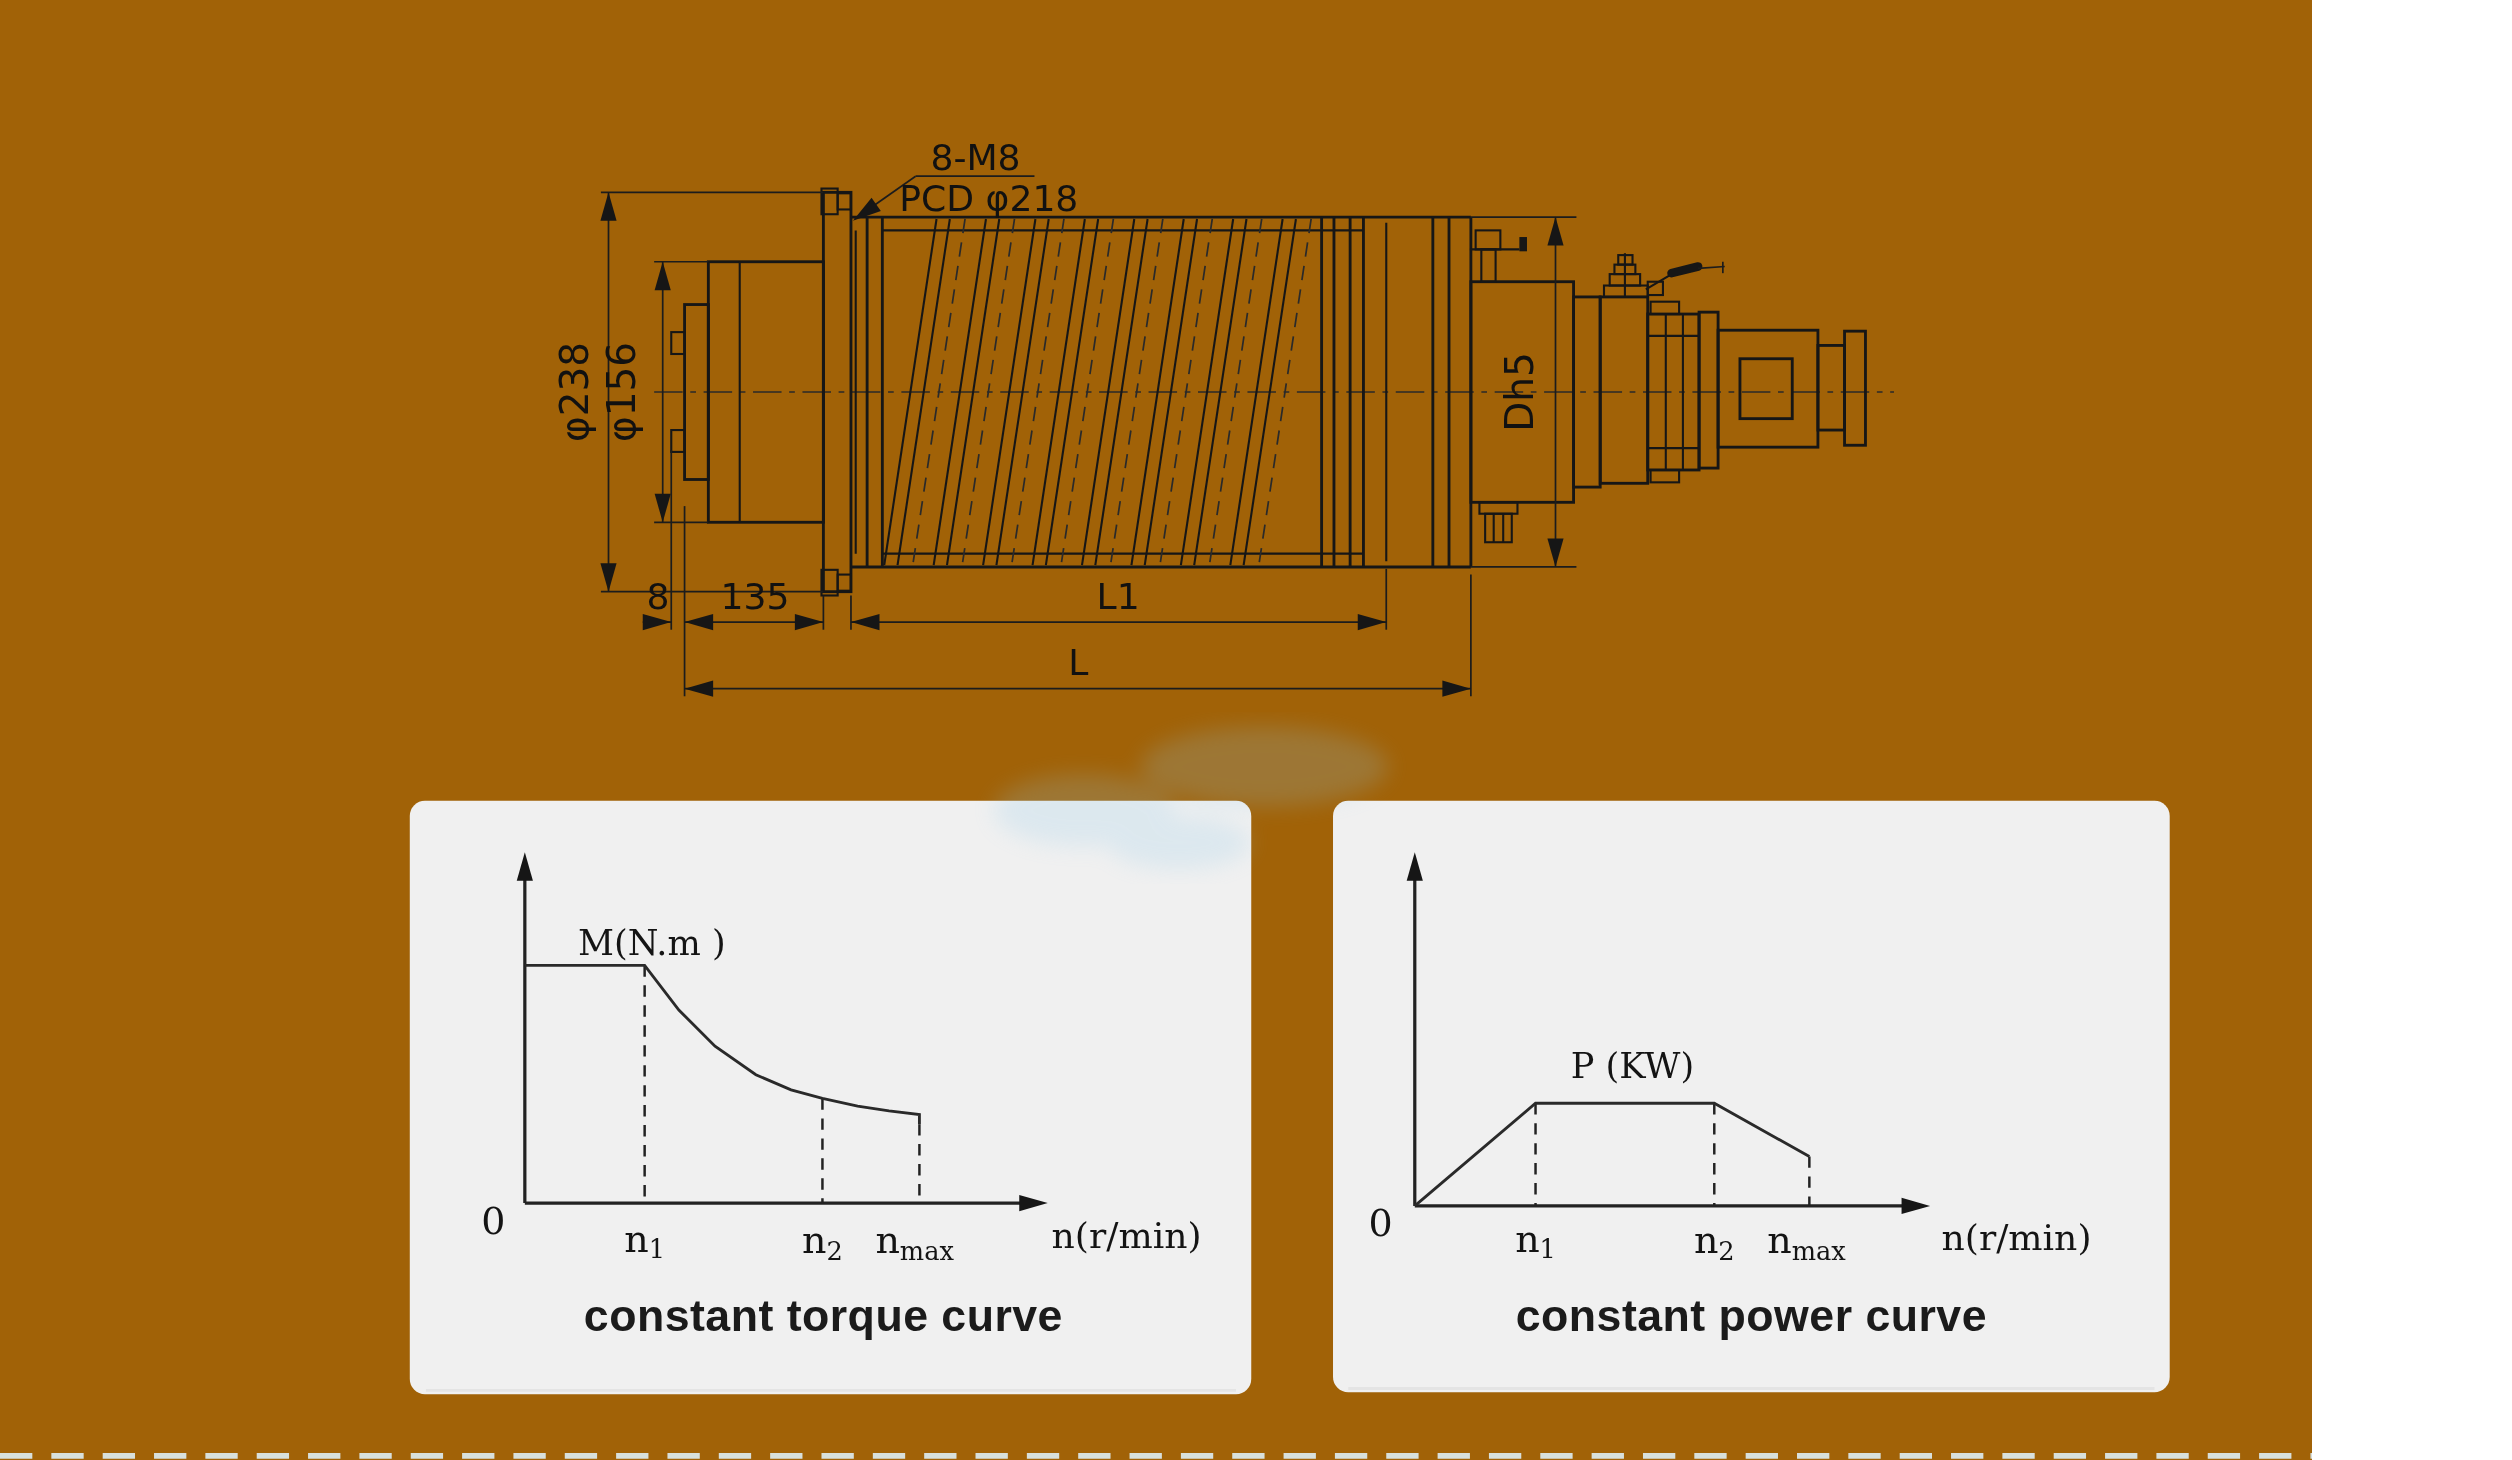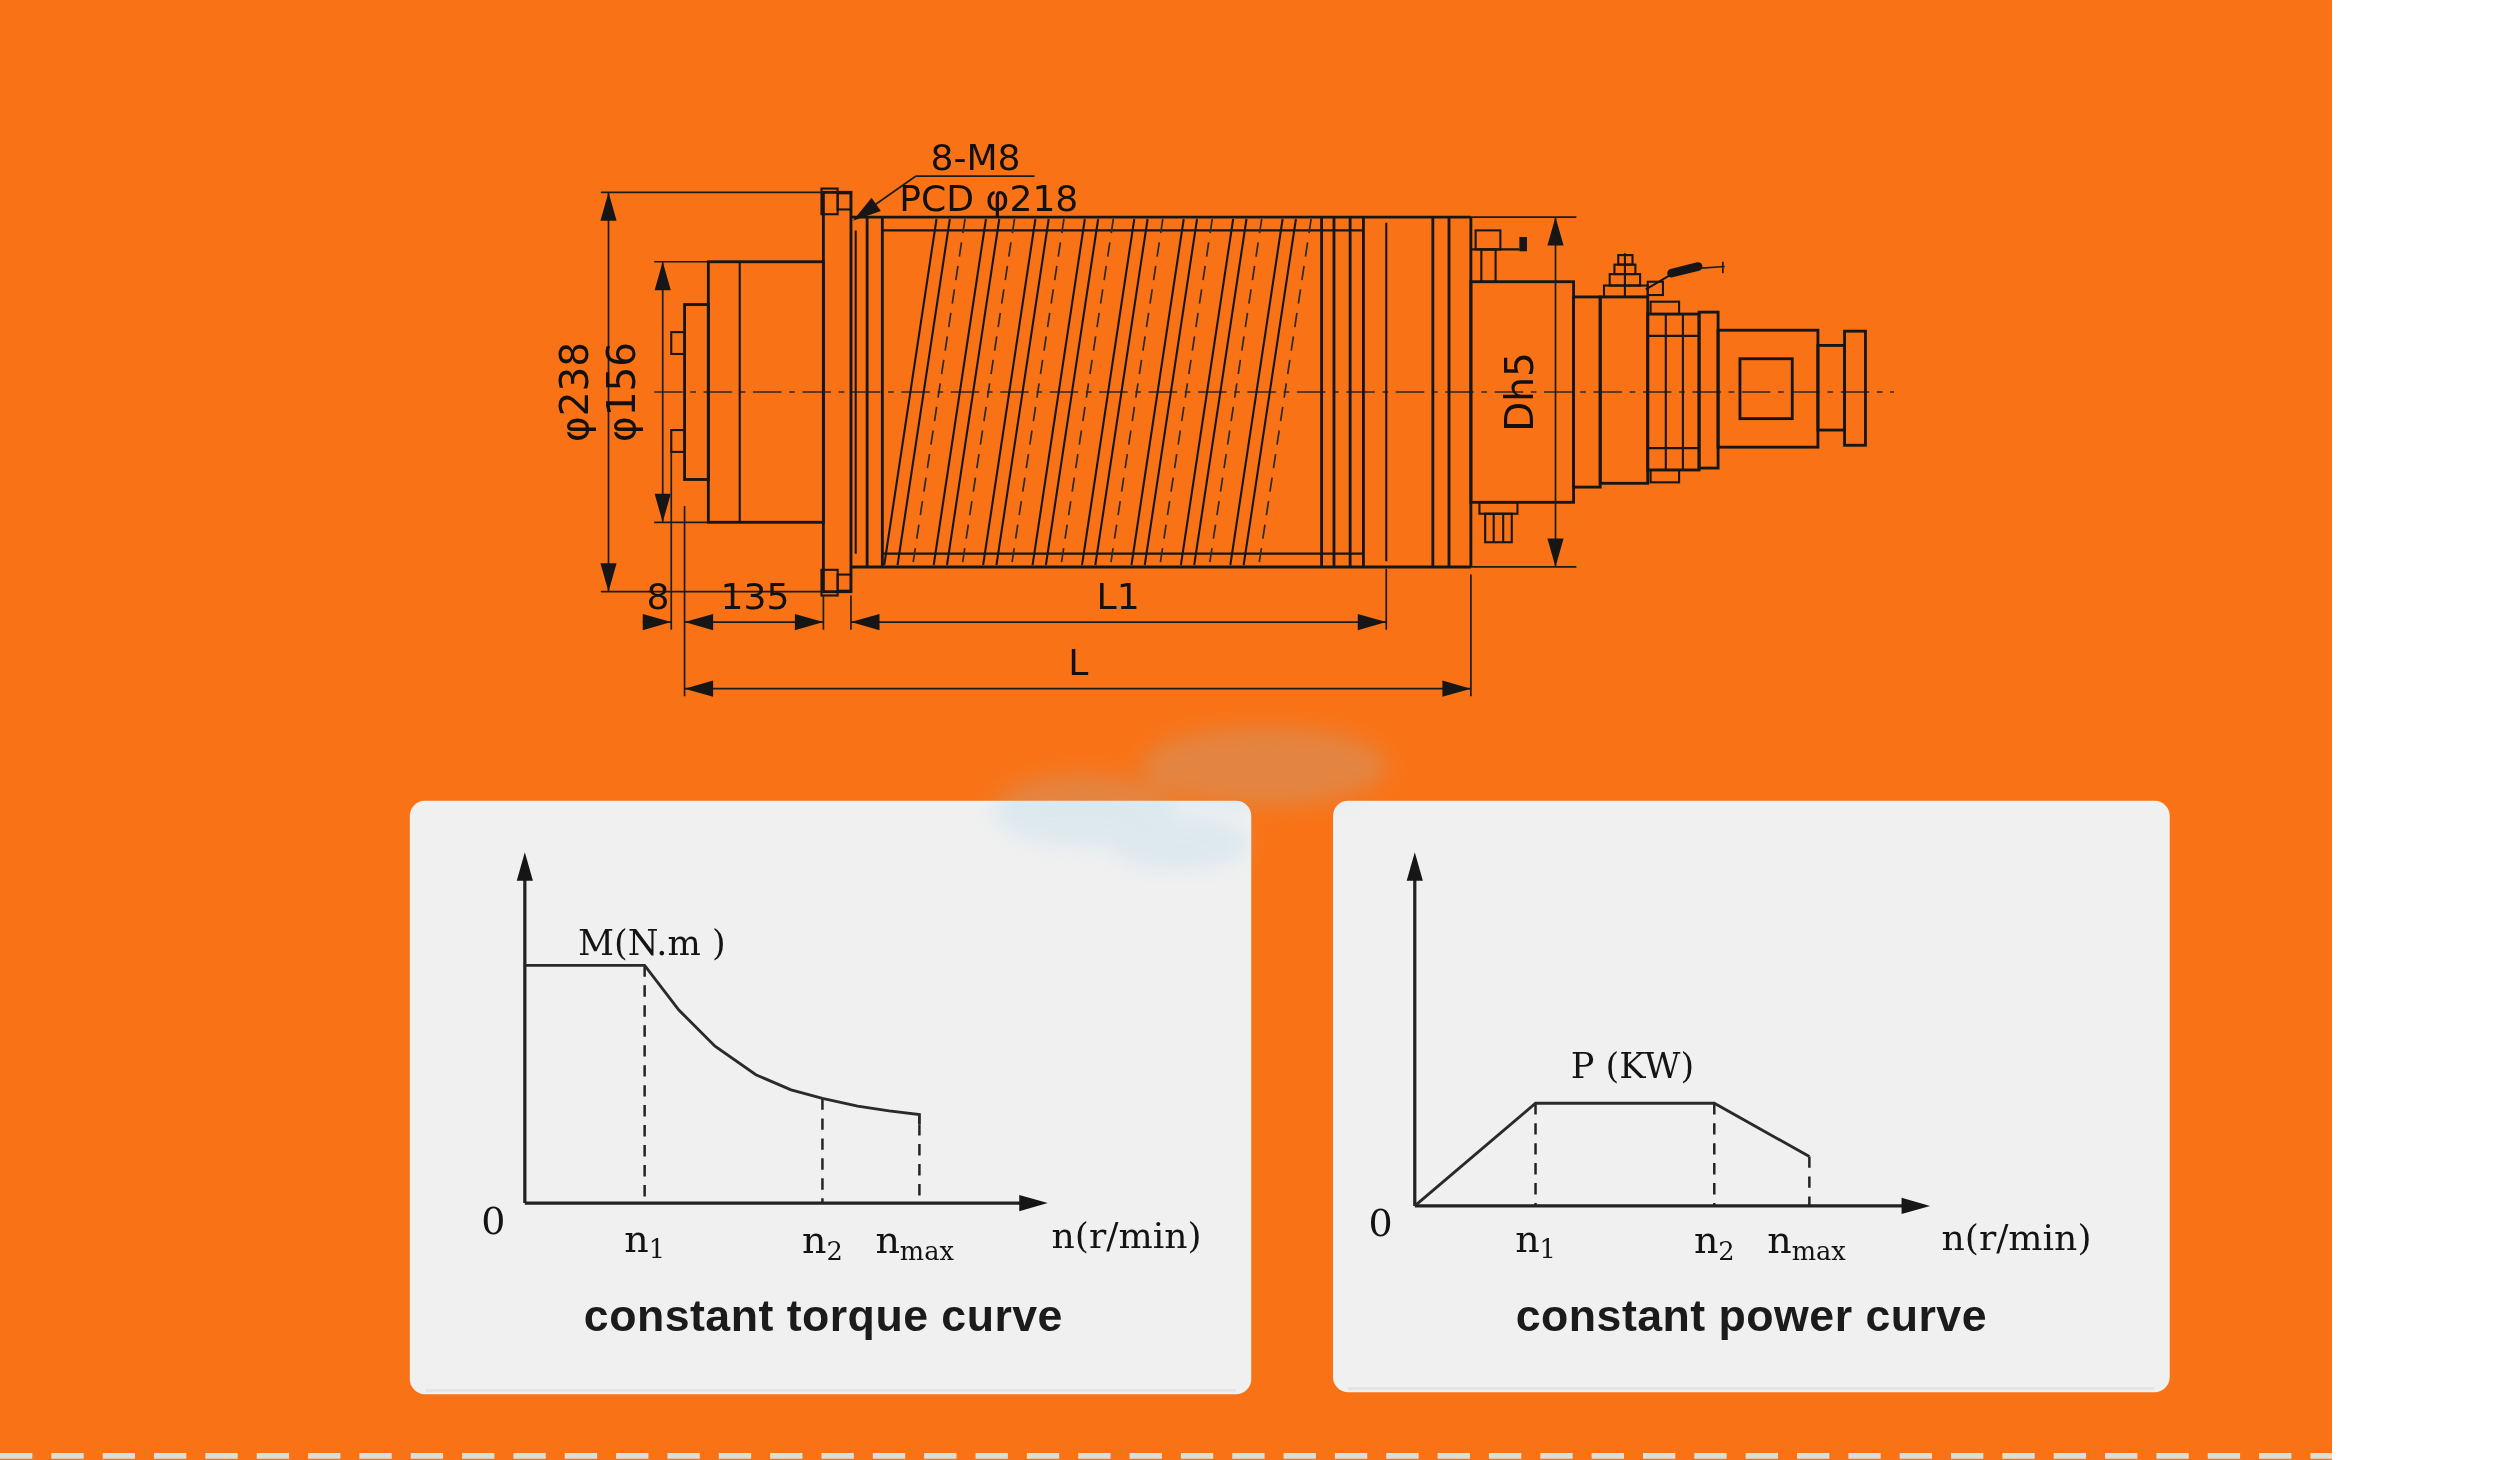--- a/index.html
+++ b/index.html
@@ -1,17 +1,17 @@
 <!DOCTYPE html>
 <html style="font-size:15px"><head>
 <meta charset="utf-8">
 <style>
   html,body{margin:0;padding:0;background:#ffffff;}
-  .page{position:relative;width:2312px;height:1461px;background:#f97316;overflow:hidden;
-        font-family:"DejaVu Sans",sans-serif;padding-left:20px;}
+  .page{position:relative;width:2312px;height:1461px;background:#a16207;overflow:hidden;
+        font-family:"DejaVu Sans",sans-serif;}
   svg{position:absolute;left:0;top:0;}
   .cad{stroke:#161616;stroke-width:3;fill:none;}
   .cadthin{stroke:#1c1c1c;stroke-width:1.8;fill:none;}
   .cadmid{stroke:#161616;stroke-width:2.2;fill:none;}
   .findash{stroke:#2a2a2a;stroke-width:1.8;fill:none;stroke-dasharray:15 10;}
   .center{stroke:#2a2a2a;stroke-width:1.6;fill:none;stroke-dasharray:30 8 6 8;}
   .dimline{stroke:#1c1c1c;stroke-width:1.8;fill:none;}
   .dimtxt{font-family:"DejaVu Sans",sans-serif;font-size:38px;fill:#111;}
   .dimtxt-big{font-family:"DejaVu Sans",sans-serif;font-size:41px;fill:#111;}
   .axis{stroke:#222;stroke-width:3.4;fill:none;}

